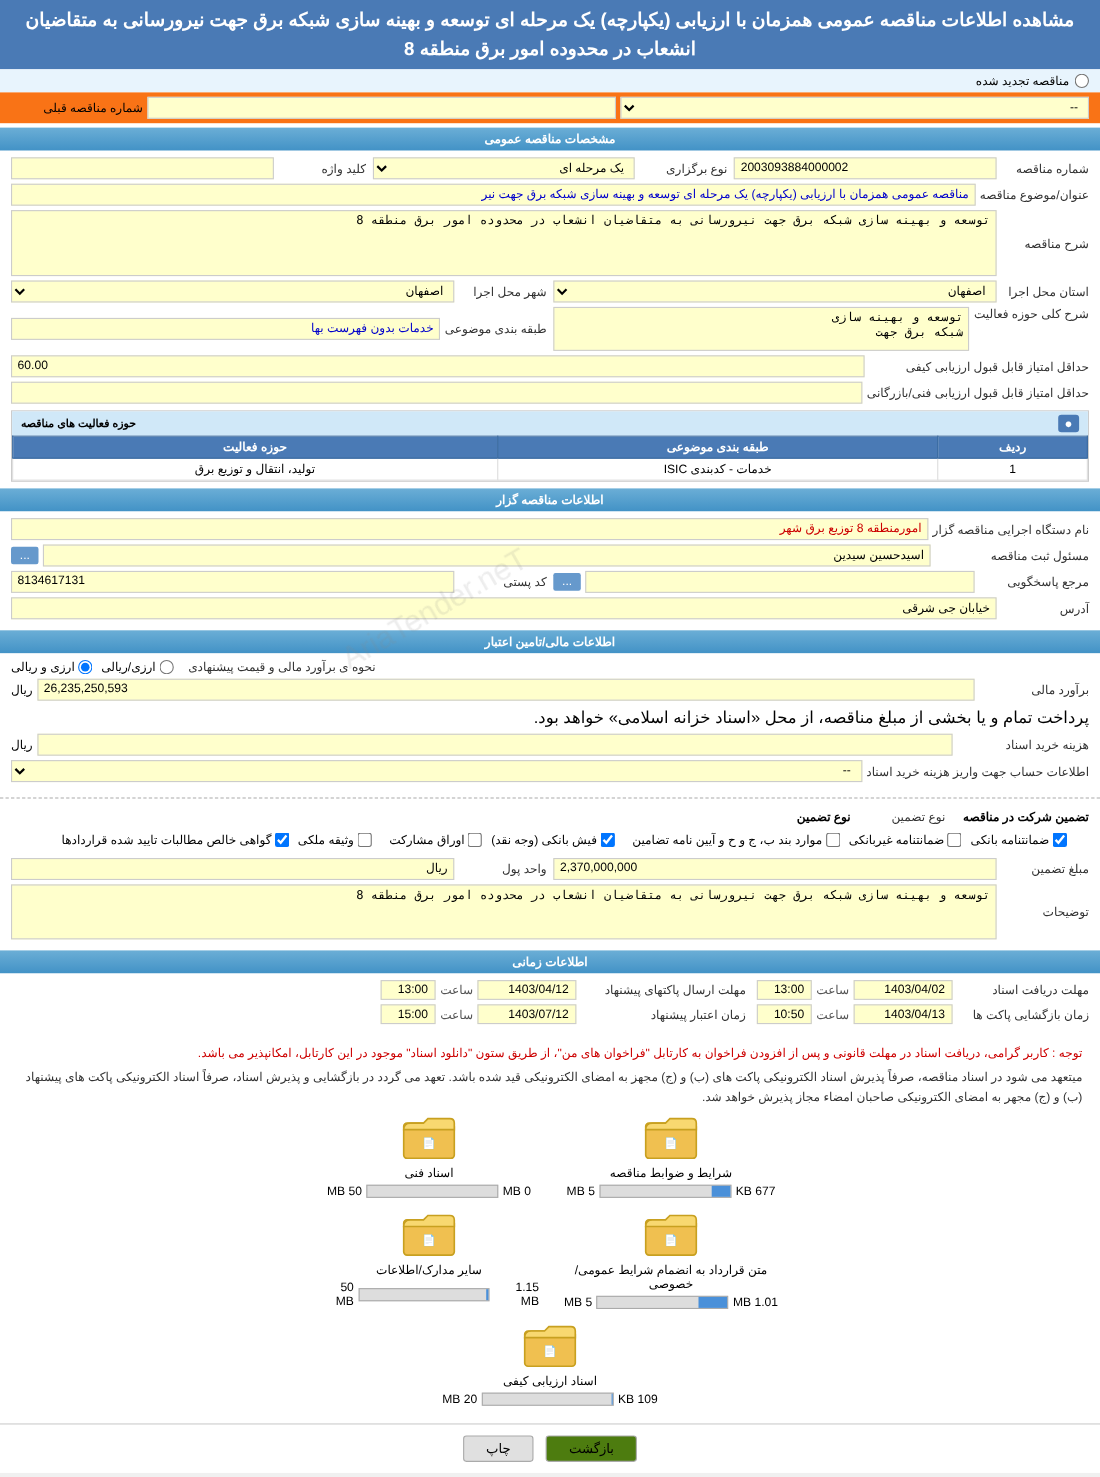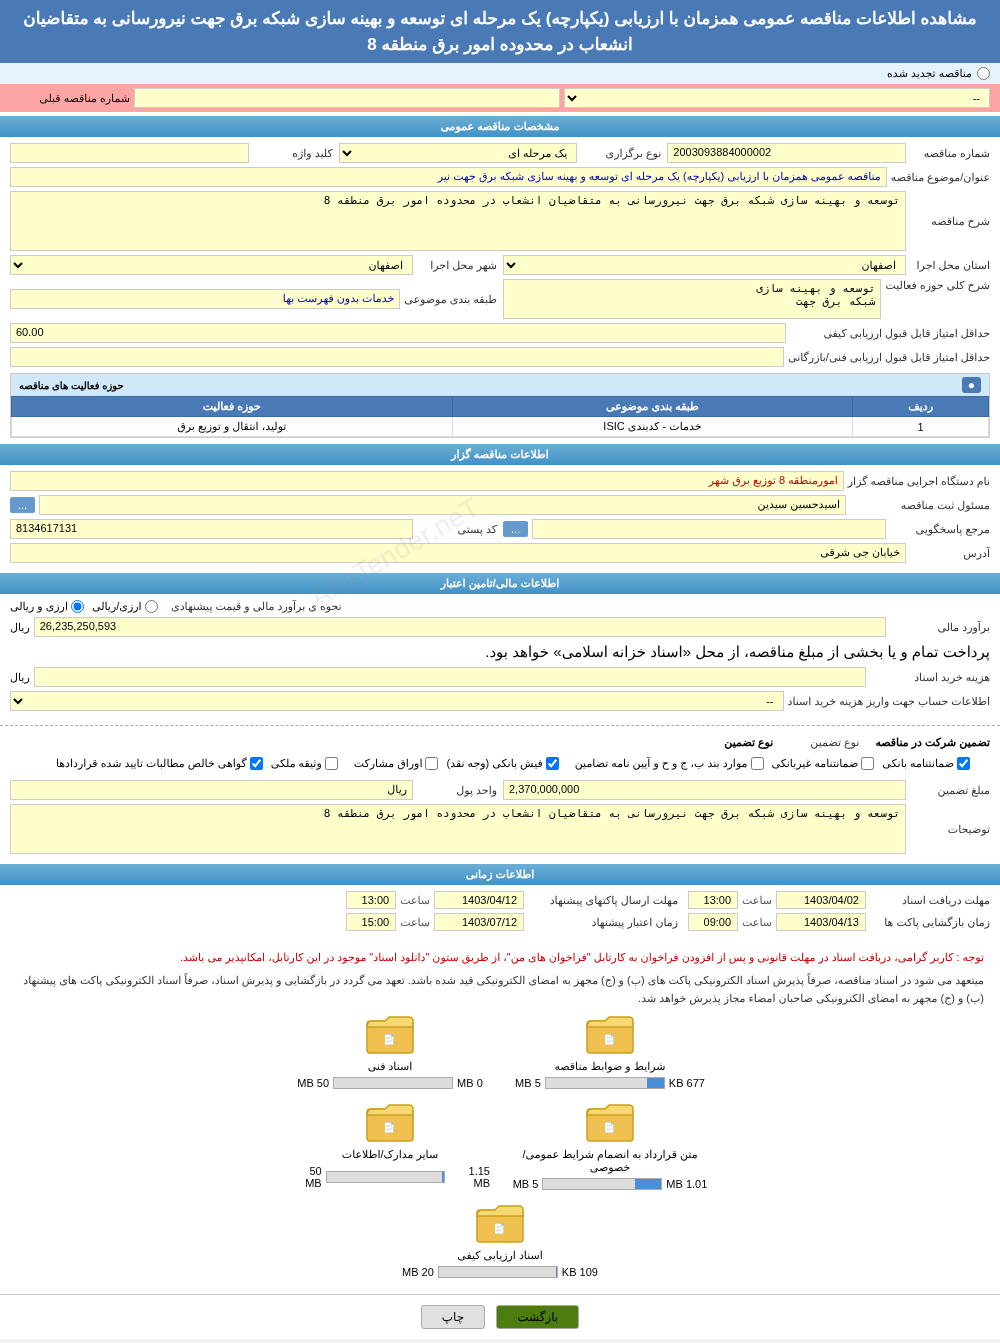--- a/index.html
+++ b/index.html
@@ -254,21 +254,21 @@
 
   <div class="top-header">مشاهده اطلاعات مناقصه عمومی همزمان با ارزیابی (یکپارچه) یک مرحله ای توسعه و بهینه سازی شبکه برق جهت نیرورسانی به متقاضیان انشعاب در محدوده امور برق منطقه 8</div>
 
   <div class="radio-row">
     <div class="radio-item">
       <input type="radio" name="tender_type" style="">
       <span>مناقصه تجدید شده</span>
     </div>
   </div>
 
-  <div class="form-row" style="padding: 4px 10px; background:#fca5a5;align-items:center;">
+  <div class="form-row" style="padding: 4px 10px; background:#f97316;align-items:center;">
     <div class="field-group" style="flex-direction: row-reverse; justify-content:flex-end;">
       <span style="min-width:120px; text-align:right;">شماره مناقصه قبلی</span>
       <input type="text" class="field-value medium" style="">
       <select class="field-value" style="width:60px;">
         <option>--</option>
       </select>
     </div>
   </div>
 
   <div class="section-header">مشخصات مناقصه عمومی</div>
@@ -524,21 +524,21 @@
         <span class="time-label">ساعت</span>
         <div class="time-box">13:00</div>
       </div>
     </div>
 
     <div class="datetime-row">
       <div class="datetime-group">
         <span class="field-label" style="min-width:120px;">زمان بازگشایی پاکت ها</span>
         <div class="date-box">1403/04/13</div>
         <span class="time-label">ساعت</span>
-        <div class="time-box">09:00</div>
+        <div class="time-box">10:50</div>
       </div>
       <div class="datetime-group">
         <span class="field-label" style="min-width:150px;">زمان اعتبار پیشنهاد</span>
         <div class="date-box">1403/07/12</div>
         <span class="time-label">ساعت</span>
         <div class="time-box">15:00</div>
       </div>
     </div>
   </div>
 

